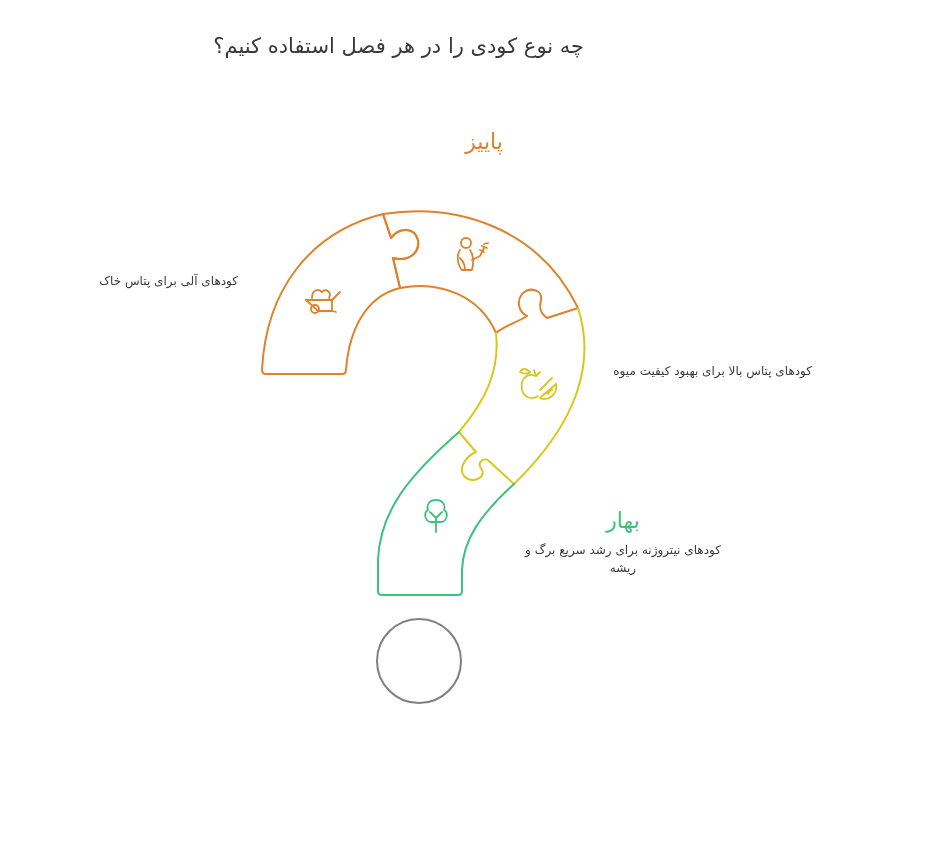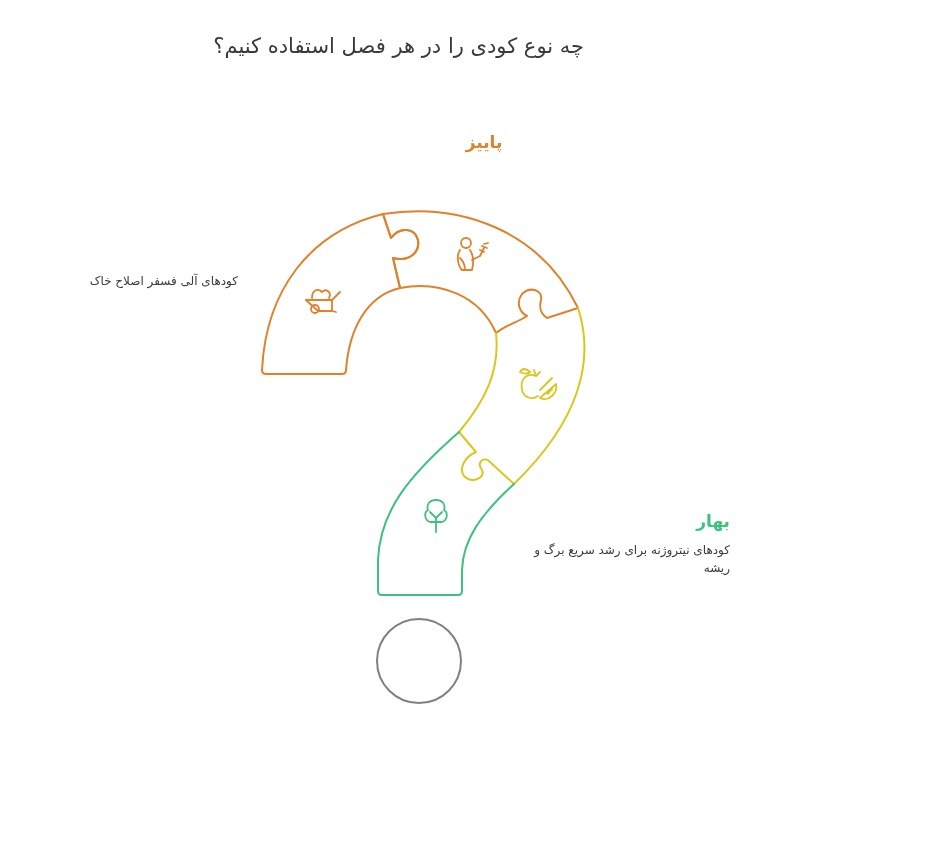--- a/index.html
+++ b/index.html
@@ -1,21 +1,21 @@
 <!DOCTYPE html>
 <html><head>
 <meta charset="utf-8">
 <style>
   html, body { margin:0; padding:0; background:#ffffff; }
   body { width:936px; height:857px; position:relative; overflow:hidden;
          font-family:"DejaVu Sans", sans-serif; }
   .title { position:absolute; left:262px; top:34px; width:322px; text-align:left;
            font-size:21px; color:#3a3a3a; direction:rtl; white-space:nowrap; }
   .label { position:absolute; direction:rtl; }
-  .label .head { font-weight:bold; font-size:17px; line-height:22px; }
+  .label .head { font-weight:normal; font-size:22px; line-height:22px; }
   .label .desc { font-size:12px; color:#3a3a3a; line-height:18px; margin-top:9px; }
   svg.diagram { position:absolute; left:0; top:0; }
 </style>
 </head>
 <body>
 
 <div class="title">چه نوع کودی را در هر فصل استفاده کنیم؟</div>
 
 <svg class="diagram" width="936" height="857" viewBox="0 0 936 857" fill="none" stroke-width="2" stroke-linecap="round" stroke-linejoin="round">
 
@@ -69,22 +69,23 @@
     <path d="M430,512 L436,518 L442,512"></path>
     <path d="M436,500 C430,500 426,504 428,510 C424,512 424,520 430,522 L442,522 C448,520 448,512 444,510 C446,504 442,500 436,500 Z"></path>
   </g>
 </svg>
 
 <div class="label" style="left:384px; top:131px; width:200px; text-align:center;">
   <div class="head" style="color:#E0812B;">پاییز</div>
 </div>
 
 <div class="label" style="left:70px; top:263px; width:168px; text-align:right;">
-  <div class="desc">کودهای آلی فسفر  اصلاح خاک</div>
+  <div class="desc">کودهای آلی برای  پتاس خاک</div>
 </div>
 
 <div class="label" style="left:612px; top:353px; width:200px; text-align:right;">
+  <div class="desc">کودهای پتاس بالا برای بهبود کیفیت میوه</div>
 </div>
 
-<div class="label" style="left:516px; top:510px; width:214px; text-align:right;">
+<div class="label" style="left:516px; top:510px; width:214px; text-align:center;">
   <div class="head" style="color:#3DC27E;">بهار</div>
   <div class="desc">کودهای نیتروژنه برای رشد سریع برگ و ریشه</div>
 </div>
 
 </body></html>

